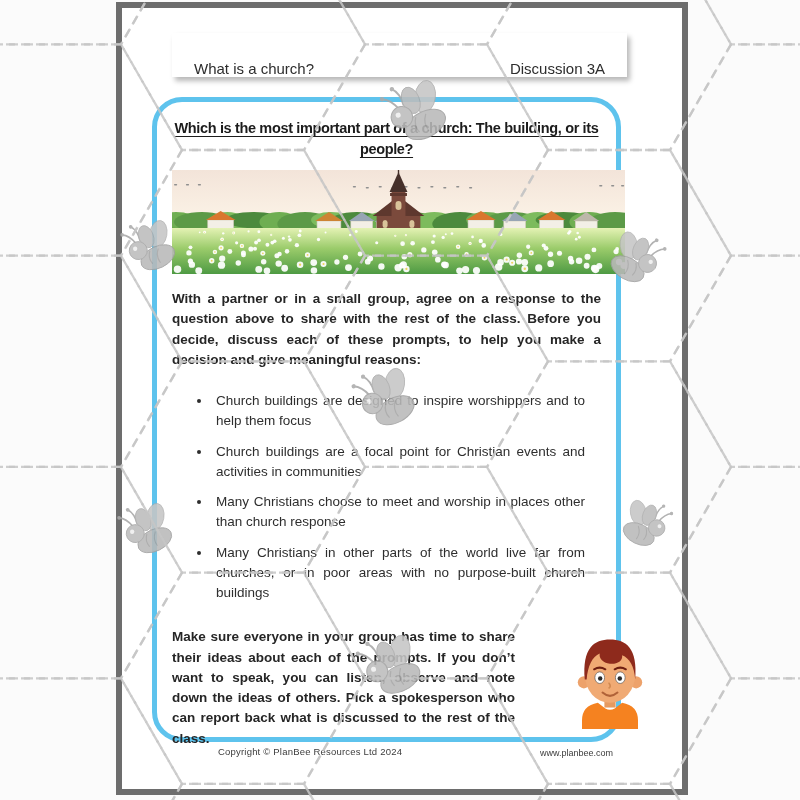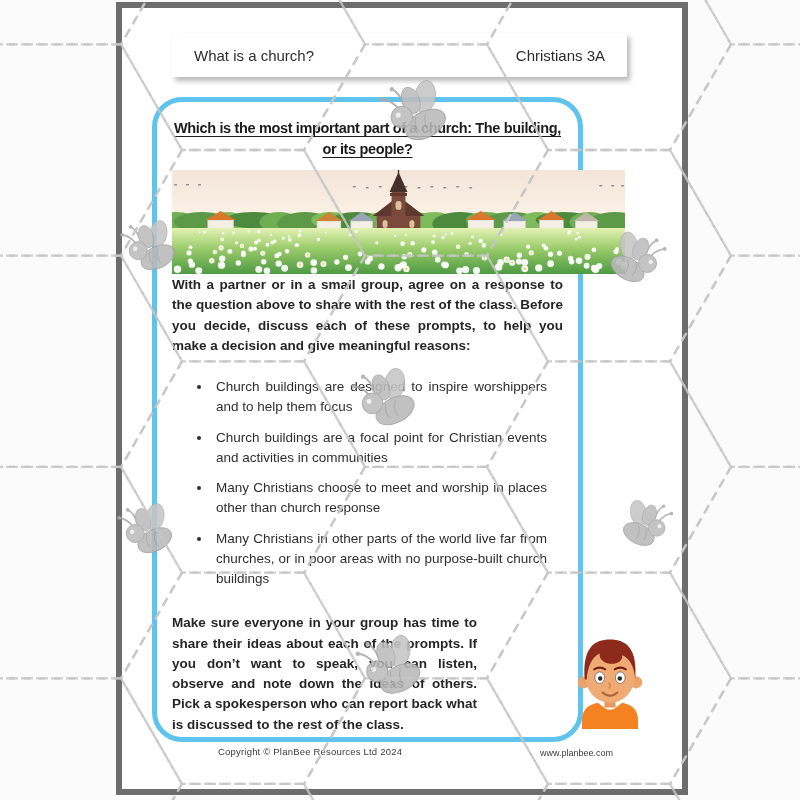--- a/index.html
+++ b/index.html
@@ -11,40 +11,40 @@
   }
   
   .page{
     position:absolute;left:116px;top:2px;width:560px;height:781px;
     background:#ffffff;border:6px solid #6d6d6d;
   }
   
   .header-bar{
     position:absolute;left:172px;top:33px;width:455px;height:44px;
     background:#ffffff;box-shadow:3px 4px 5px rgba(0,0,0,0.28);
-    display:flex;justify-content:space-between;align-items:center;
+    display:flex;justify-content:space-between;align-items:flex-end;
     padding:0 22px;box-sizing:border-box;font-size:15px;color:#2d2d2d;
     z-index:5;
   }
   
   .card{
-    position:absolute;left:152px;top:97px;width:431px;height:645px;
+    position:absolute;left:152px;top:97px;width:469px;height:645px;
     box-sizing:border-box;border:5px solid #5ec3ed;border-radius:30px;
     background:#ffffff;padding:14px 15px 0;z-index:4;
   }
   .question-title{
     font-weight:bold;font-size:14.5px;letter-spacing:-0.35px;
     text-align:center;line-height:1.45;color:#1c1c1c;margin:2px 2px 0;
     text-decoration:underline;text-underline-offset:3px;
   }
   .scene{display:block;margin:10px auto 0;width:453px;height:104px;}
   .para{
     font-size:13.5px;line-height:1.5;text-align:justify;color:#262626;
   }
-  .intro{margin:1px 0 0;font-weight:bold;}
+  .intro{margin:15px 0 0;font-weight:bold;}
   .prompts{margin:21px 16px 0;padding-left:24px;}
   .prompts li{
     font-size:13.5px;line-height:1.5;text-align:justify;color:#2e2e2e;
     padding-left:4px;margin-bottom:10px;
   }
   .closing{margin:24px 86px 0 0;font-weight:bold;}
   .boy{position:absolute;left:411px;top:528px;width:84px;height:100px;z-index:6;}
   
   .bee{position:absolute;z-index:20;opacity:0.88;pointer-events:none;}
   
@@ -70,21 +70,21 @@
       <circle cx="32" cy="42" r="12.5" fill="#bcbcbc" stroke="#a2a2a2" stroke-width="1.2"></circle>
       <circle cx="28" cy="39" r="3" fill="#efefef"></circle>
     </g>
   </defs>
 </svg>
 
 <div class="page"></div>
 
 <div class="header-bar">
   <span>What is a church?</span>
-  <span>Christians 3A</span>
+  <span>Discussion 3A</span>
 </div>
 
 <div class="card">
   <div class="question-title">Which is the most important part of a church: The building, or its people?</div>
 
   <svg class="scene" viewBox="0 0 456 104" preserveAspectRatio="none">
     <defs>
       <linearGradient id="sky" x1="0" y1="0" x2="0" y2="1">
         <stop offset="0" stop-color="#f3e4d9"></stop>
           <stop offset="0.7" stop-color="#faf0e4"></stop>

